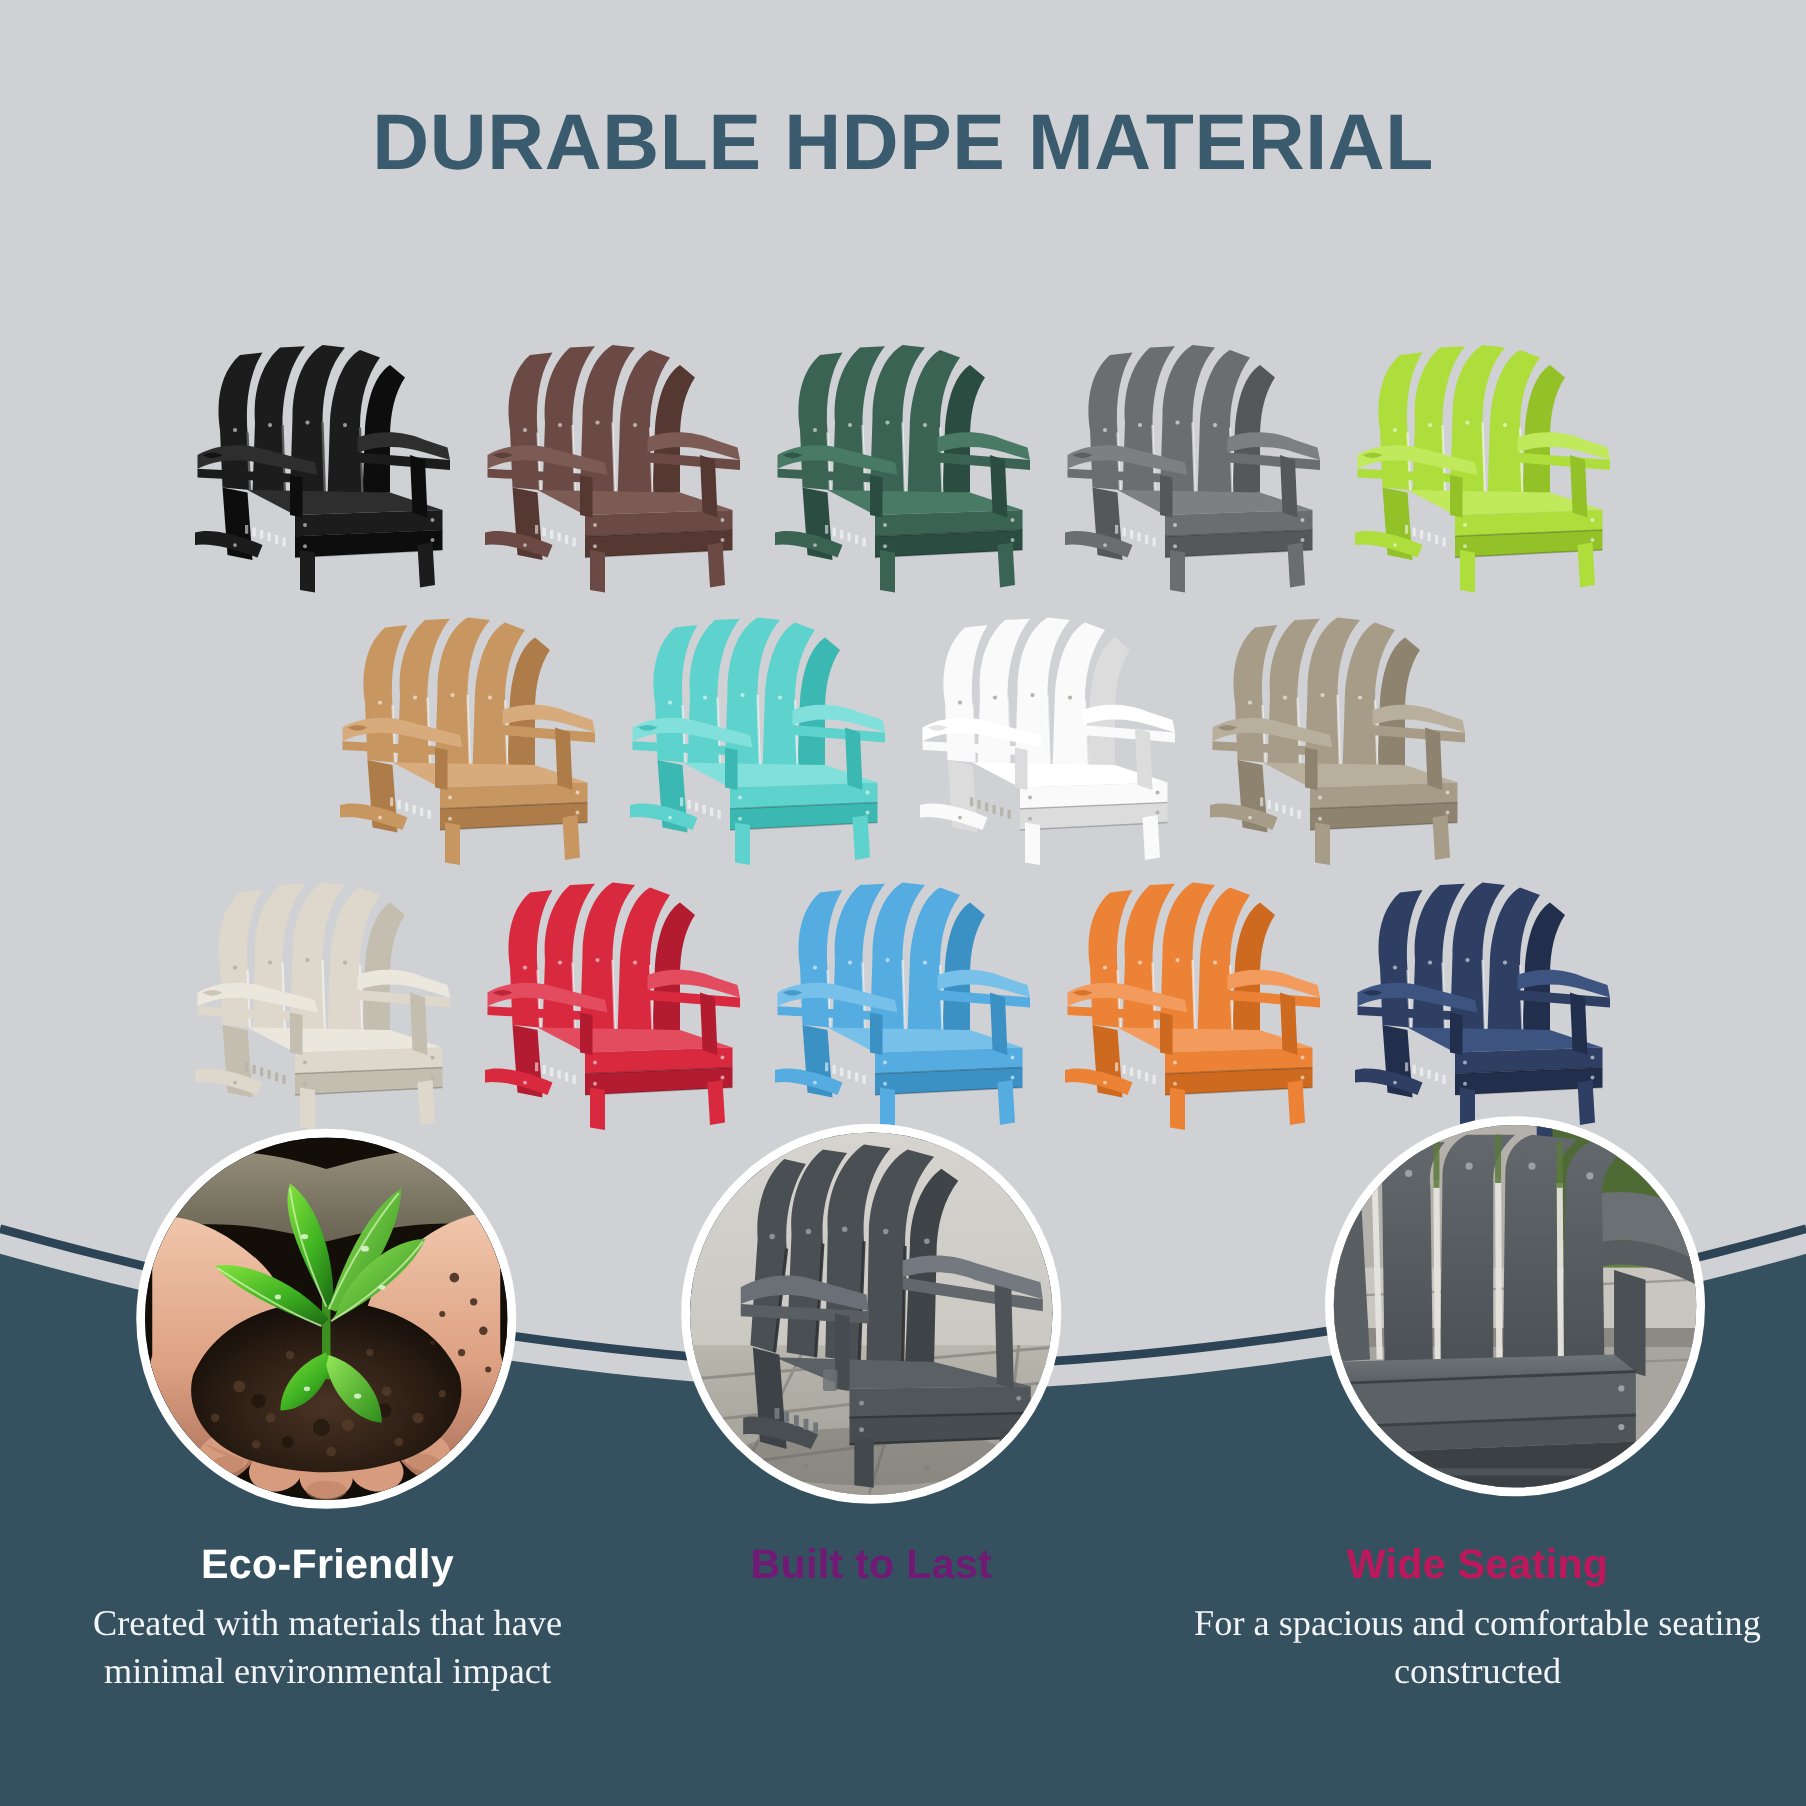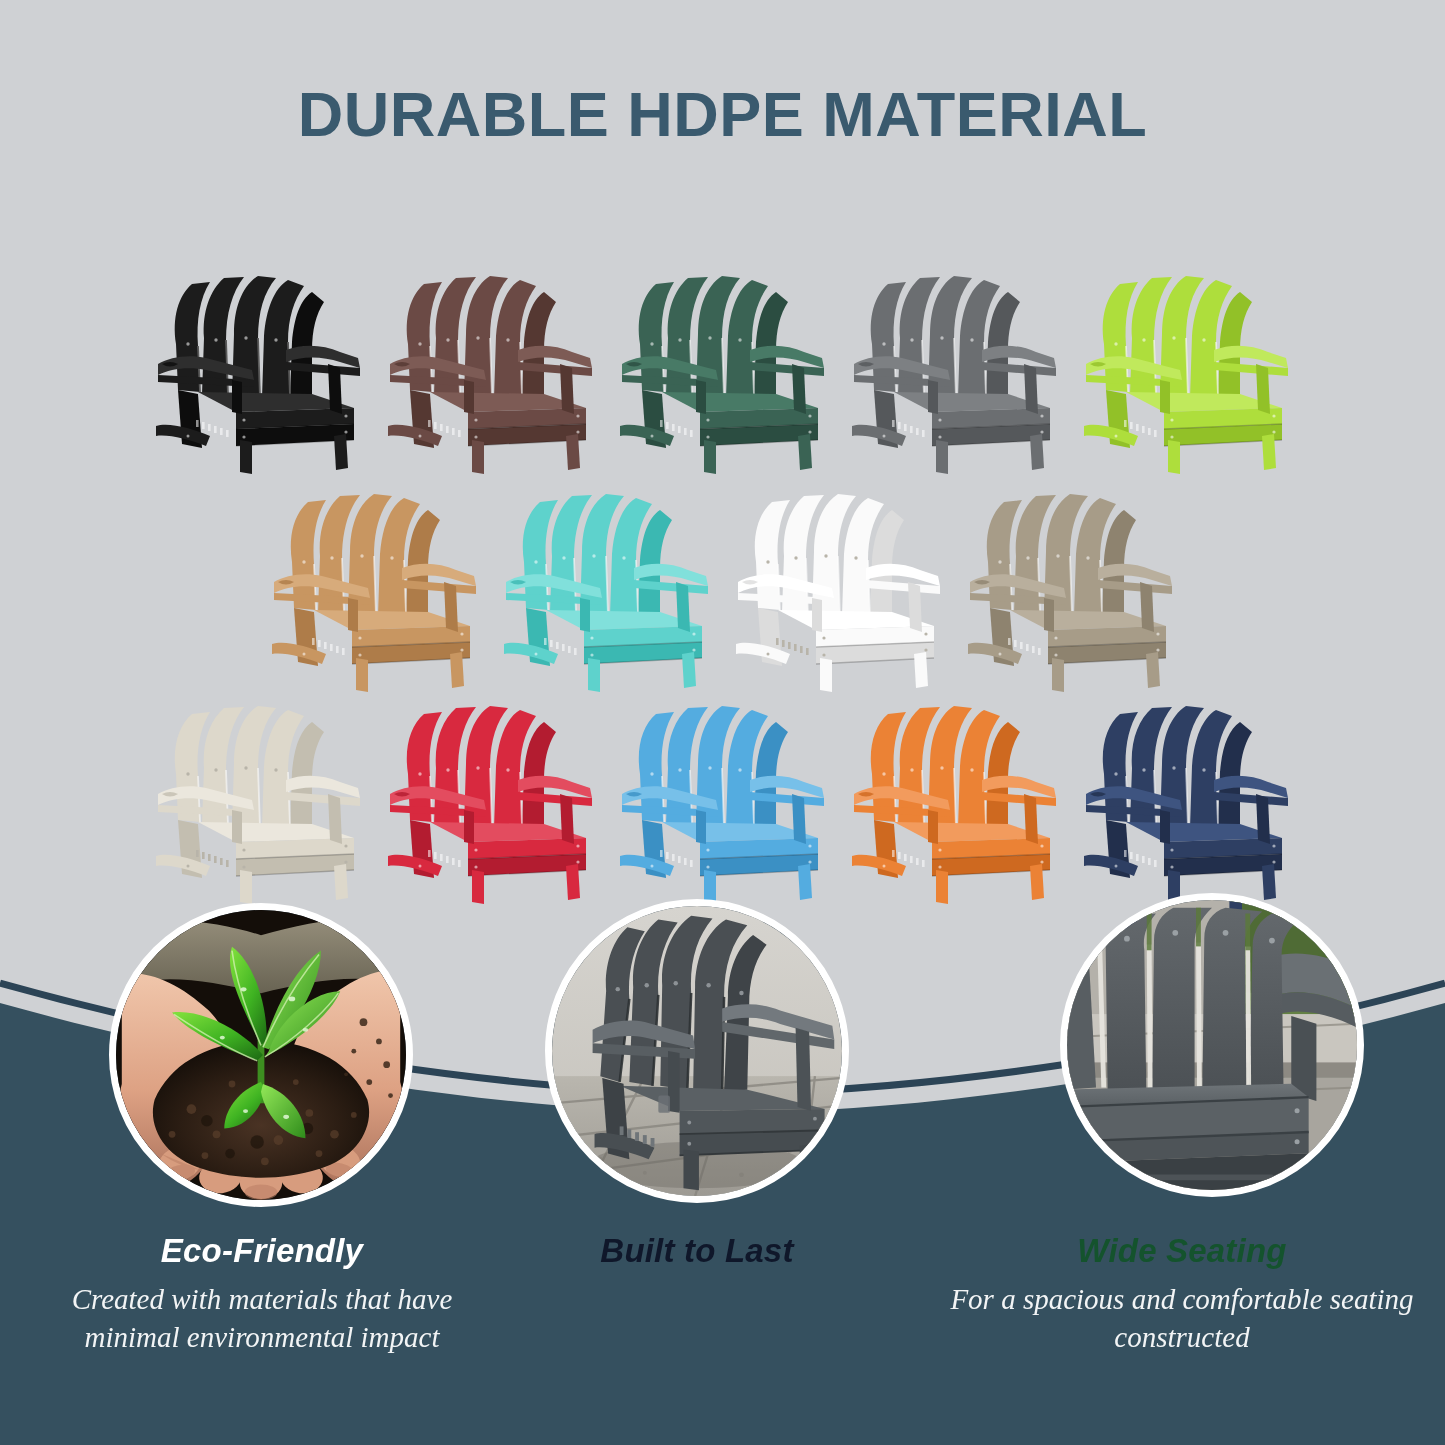--- a/index.html
+++ b/index.html
@@ -77,21 +77,20 @@
     overflow: hidden;
     background: #2c3e4b;
   }
   .circle > svg { display: block; width: 100%; height: 100%; }
 
   
   .feature {
     position: absolute;
     text-align: center;
     width: 470px;
-    font-style: italic;
   }
   .feature-title {
     font-family: "Liberation Sans", sans-serif;
     font-weight: bold;
     font-size: 33px;
     color: #ffffff;
     letter-spacing: 0.2px;
     margin-bottom: 11px;
   }
   .feature-desc {
@@ -1424,21 +1423,21 @@
       <rect x="64" y="284" width="150" height="6" rx="2" fill="#5a6064" opacity="0.6"></rect>
     </svg>
   </div>
 
   <div class="feature" style="left:27px; top:1232px;">
     <div class="feature-title" style="color: rgb(255, 255, 255);">Eco-Friendly</div>
     <div class="feature-desc" style="color: rgb(242, 244, 245);">Created with materials that have minimal environmental impact</div>
   </div>
 
   <div class="feature" style="left:462px; top:1232px;">
-    <div class="feature-title" style="color: #0f172a;">Built to Last</div>
+    <div class="feature-title" style="color: #701a75;">Built to Last</div>
   </div>
 
   <div class="feature" style="left:947px; top:1232px;">
-    <div class="feature-title" style="color: #14532d;">Wide Seating</div>
+    <div class="feature-title" style="color: #be185d;">Wide Seating</div>
     <div class="feature-desc" style="color: rgb(242, 244, 245);">For a spacious and comfortable seating constructed</div>
   </div>
 
 </div>
 
 </body></html>

